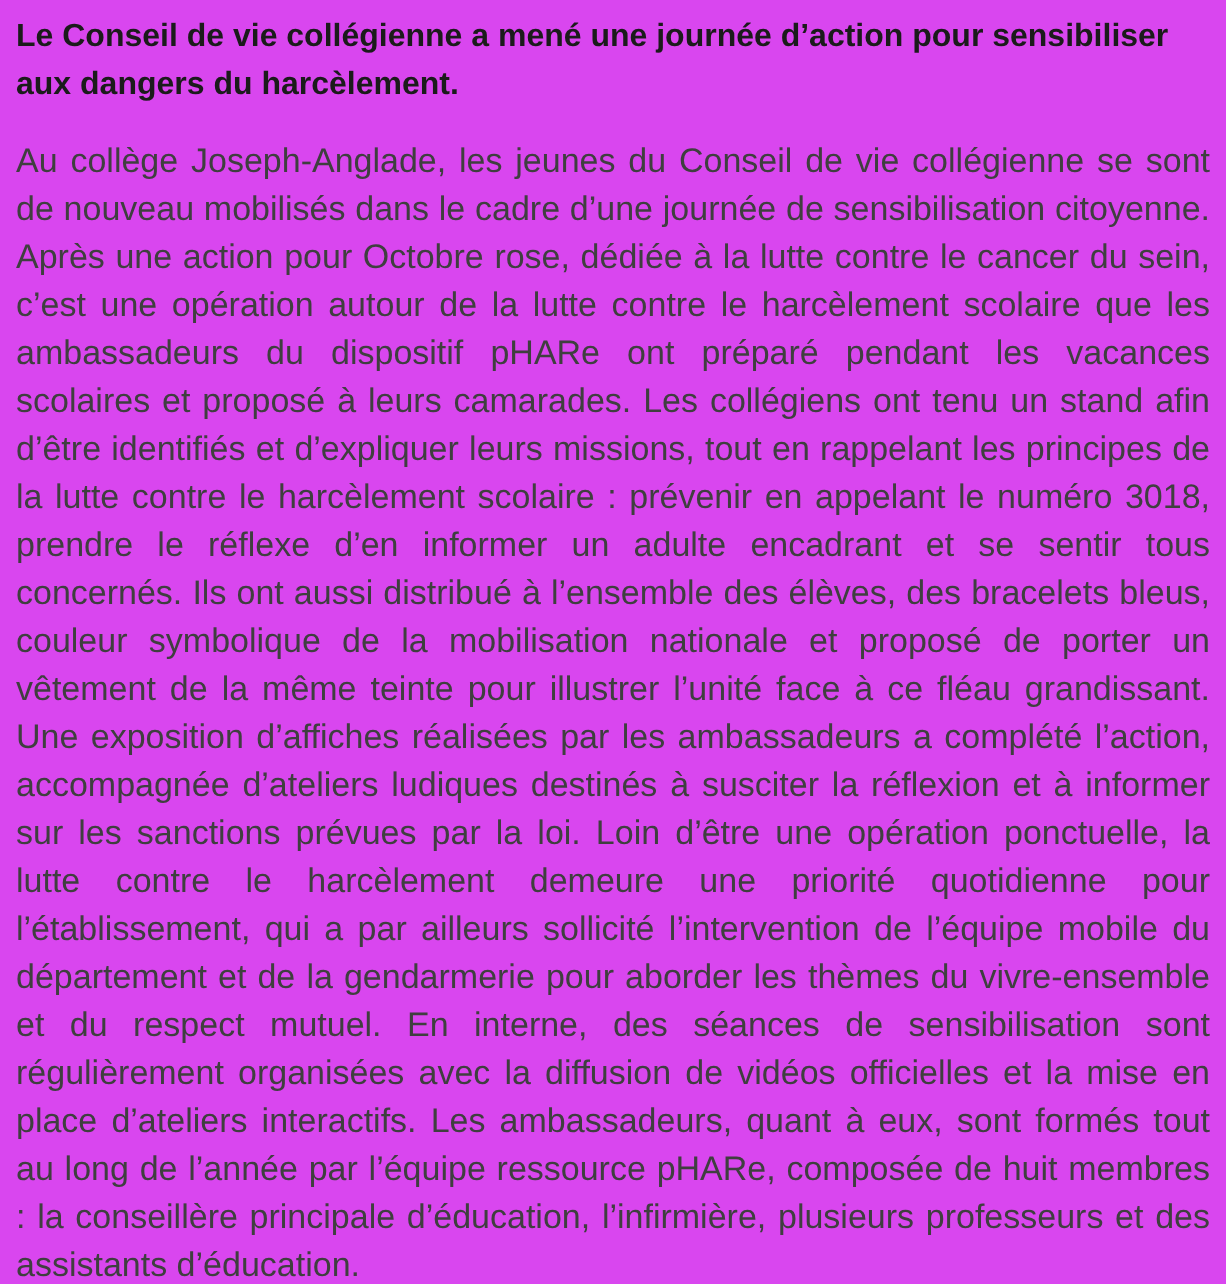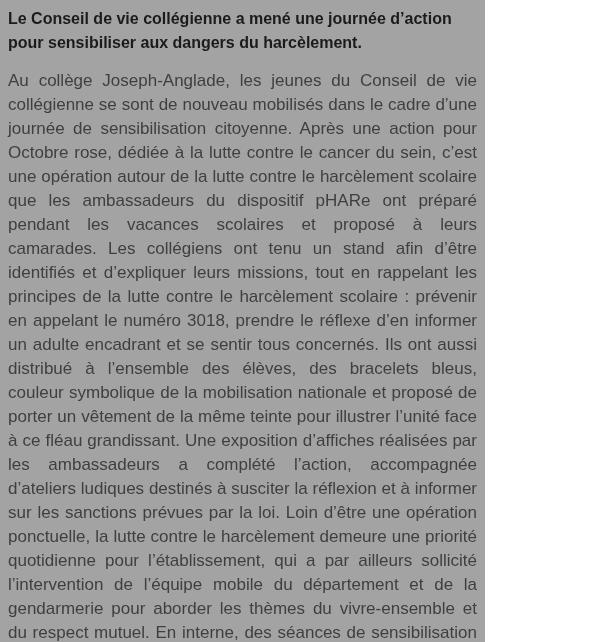--- a/index.html
+++ b/index.html
@@ -2,25 +2,25 @@
 <html lang="fr"><head>
 <meta charset="utf-8">
 <style>
   html, body {
     margin: 0;
     padding: 0;
     background: #ffffff;
     font-family: "Liberation Sans", "DejaVu Sans", sans-serif;
   }
   .page {
-    width: 485px;
+    width: 613px;
     height: 642px;
     box-sizing: border-box;
     padding: 7px 8px 0 8px;
-    background: #a3a3a3;
+    background: #d946ef;
     overflow: hidden;
   }
   .article-title {
     margin: 0 0 14px 0;
     font-size: 16px;
     font-weight: 700;
     line-height: 24px;
     color: #1b1b1b;
     text-align: left;
   }

